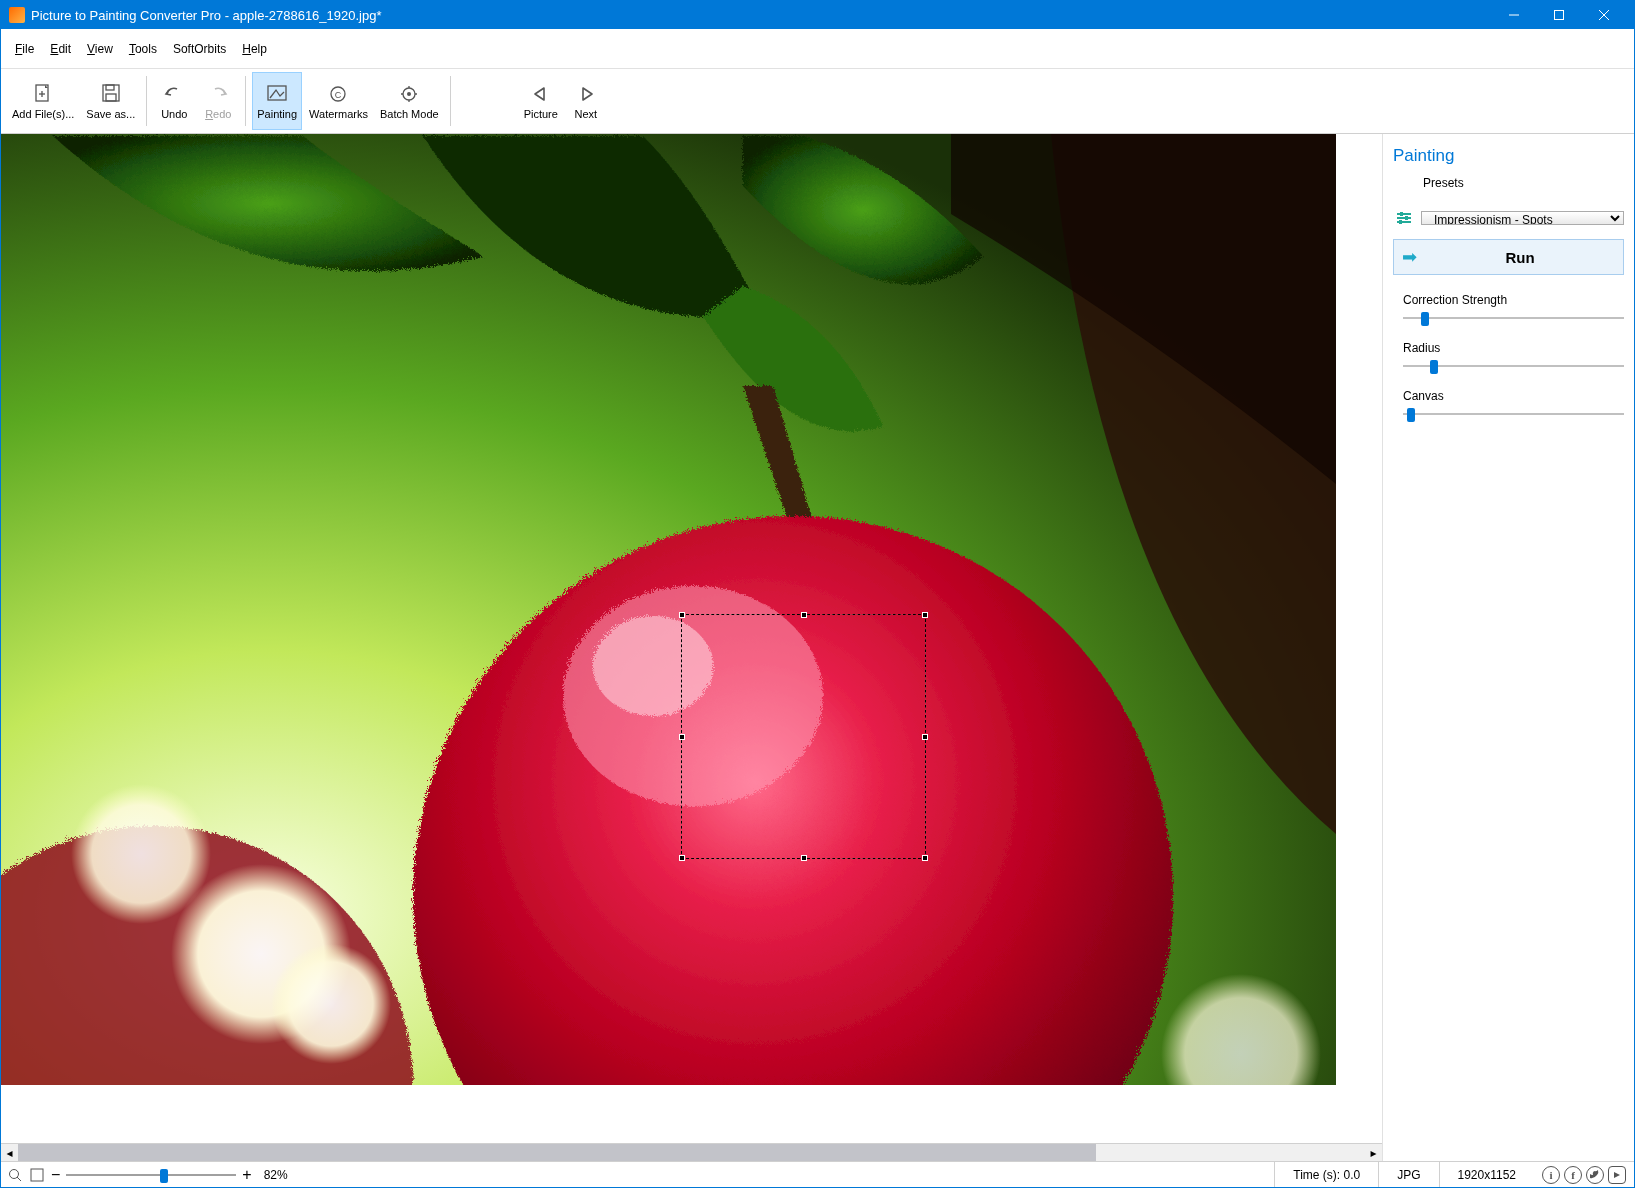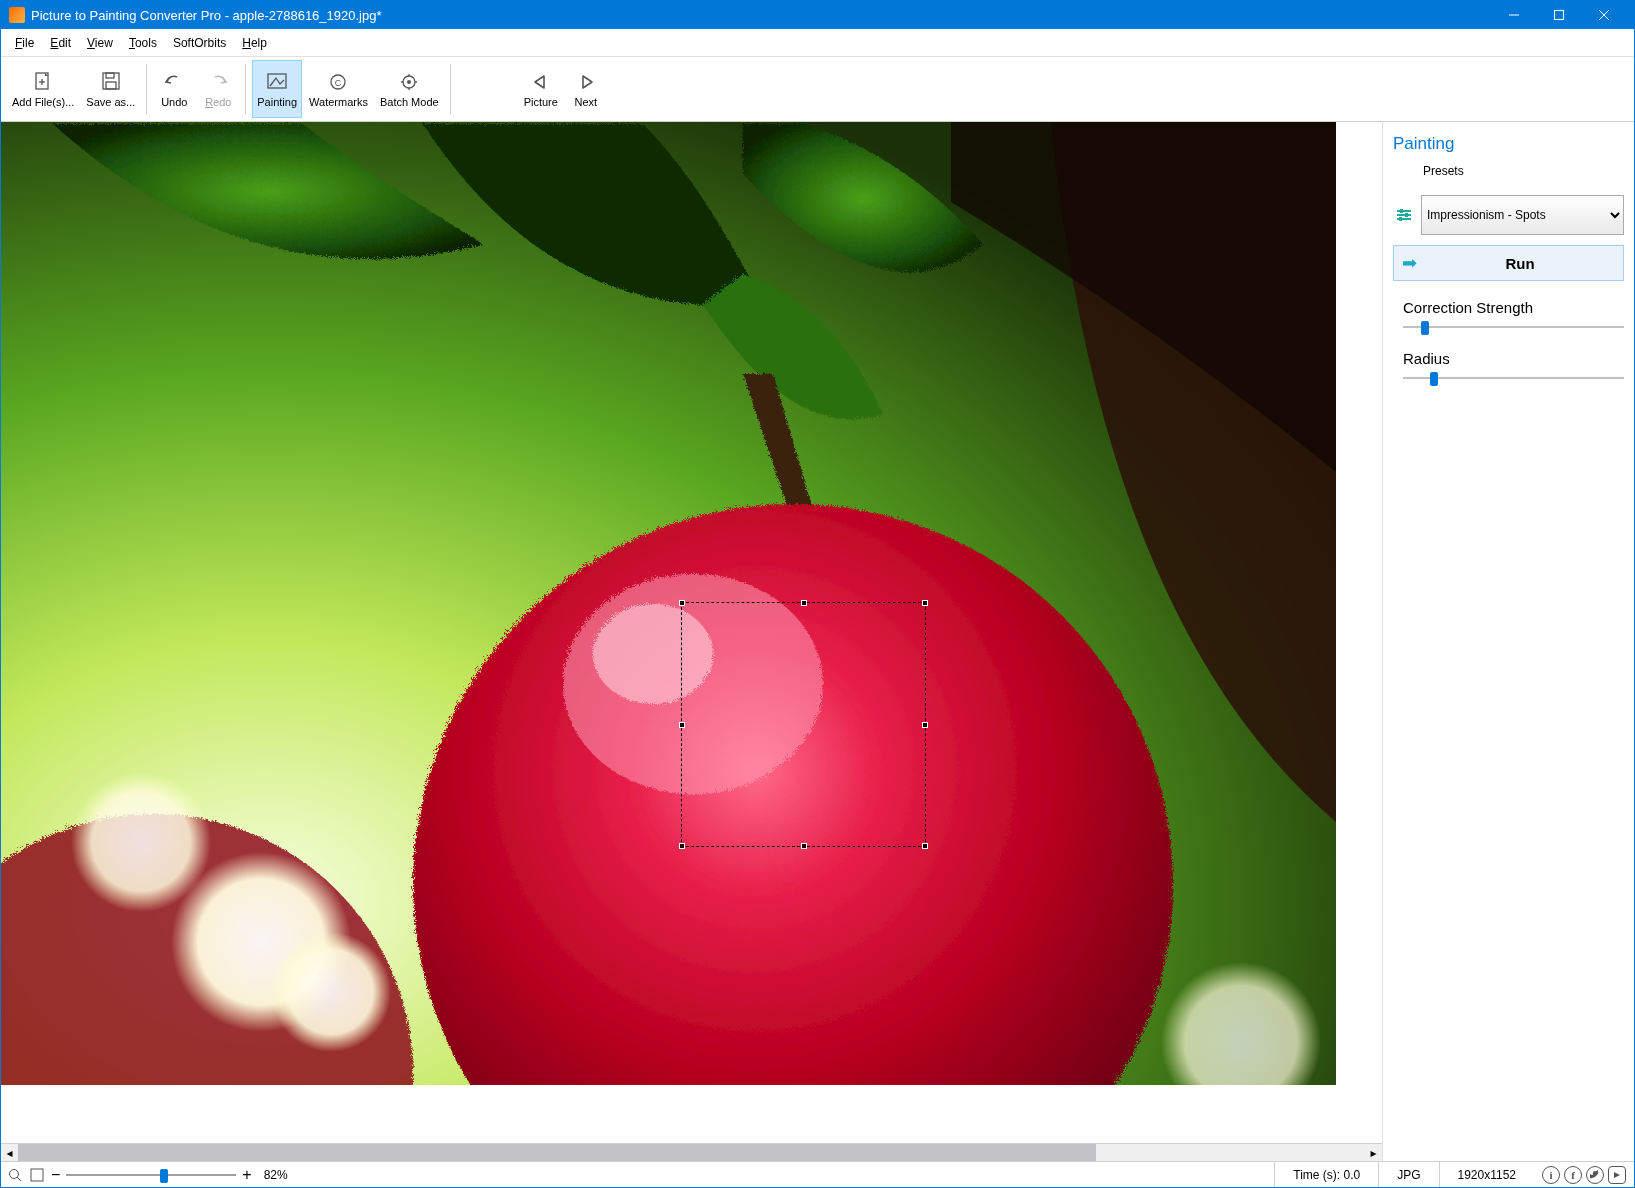--- a/index.html
+++ b/index.html
@@ -3,21 +3,21 @@
 <meta charset="utf-8">
 <style>
 * { box-sizing: border-box; margin: 0; padding: 0; }
 body { font-family: "Segoe UI", Tahoma, sans-serif; font-size: 12px; background: #fff; overflow: hidden; }
 .window { width: 1635px; height: 1188px; display: flex; flex-direction: column; border: 1px solid #0078d7; }
 .titlebar { background: #0078d7; color: #fff; height: 28px; display: flex; align-items: center; padding: 0 8px; }
 .titlebar .icon-app { width: 16px; height: 16px; background: linear-gradient(135deg,#ff6b00,#ffb347); border-radius: 2px; margin-right: 6px; }
 .titlebar .title { flex: 1; font-size: 13px; }
 .winbtns { display: flex; }
 .winbtn { width: 45px; height: 28px; display: flex; align-items: center; justify-content: center; cursor: pointer; }
-.menubar { height: 28px; display: flex; align-items: center; padding: 0 6px; border-bottom: 1px solid #e1e1e1; background: #fff; }
+.menubar { height: 40px; display: flex; align-items: center; padding: 0 6px; border-bottom: 1px solid #e1e1e1; background: #fff; }
 .menuitem { padding: 2px 8px; cursor: pointer; }
 .menuitem u { text-decoration: underline; }
 .toolbar { height: 65px; display: flex; align-items: center; padding: 2px 6px; border-bottom: 1px solid #d0d0d0; background: #fff; gap: 2px; }
 .tbtn { display: flex; flex-direction: column; align-items: center; justify-content: center; min-width: 42px; height: 58px; padding: 2px 4px; cursor: pointer; border: 1px solid transparent; font-size: 11px; text-align: center; line-height: 1.1; }
 .tbtn.selected { background: #cce8ff; border: 1px solid #99d1ff; }
 .tbtn .ticon { height: 24px; display: flex; align-items: center; justify-content: center; margin-bottom: 2px; }
 .tsep { width: 1px; height: 50px; background: #d0d0d0; margin: 0 4px; }
 .disabled { color: #a0a0a0; }
 .main { flex: 1; display: flex; min-height: 0; }
 .canvas-area { flex: 1; display: flex; flex-direction: column; background: #fff; min-width: 0; }
@@ -27,26 +27,26 @@
 .handle { position: absolute; width: 6px; height: 6px; background: #000; border: 1px solid #fff; }
 .hscrollbar { height: 18px; background: #f0f0f0; display: flex; align-items: center; border-top: 1px solid #d0d0d0; }
 .hscrollbar .arrow { width: 17px; height: 17px; display:flex; align-items:center; justify-content:center; cursor:pointer; }
 .hscrollbar .track { flex:1; height: 17px; background: #f0f0f0; position: relative; }
 .hscrollbar .thumb { position:absolute; left:0; top:0; height:100%; width:80%; background:#c2c3c9; }
 .sidebar { width: 252px; background: #fff; border-left: 1px solid #e1e1e1; padding: 12px 10px; }
 .side-title { color: #0078d7; font-size: 17px; margin-bottom: 10px; }
 .preset-row { display: flex; align-items: center; gap: 6px; margin-bottom: 10px; }
 .preset-label { font-weight: normal; font-size: 12px; margin-bottom: 17px; margin-left: 30px; }
 .preset-icon { width: 22px; height: 22px; display:flex; align-items:center; justify-content:center; }
-.preset-select { flex:1; height: 40px; border: 1px solid #ababab; background: linear-gradient(#fff,#e9e9e9); font-size: 12px; padding: 0 1px; }
+.preset-select { flex:1; height: 14px; border: 1px solid #ababab; background: linear-gradient(#fff,#e9e9e9); font-size: 12px; padding: 0 8px; }
 .run-btn-wrap { border:1px solid #a8cdee; background:#eaf3fb; height: 36px; display:flex; align-items:center; padding: 0 8px; margin-bottom: 18px; cursor:pointer; }
 .run-btn-wrap .arrow-run { color:#1fa9c9; font-size:18px; margin-right: 8px; }
 .run-btn-wrap .run-text { flex:1; text-align:center; font-weight:bold; font-size:15px; }
 .slider-block { margin-bottom: 14px; padding-left: 10px; }
-.slider-label { font-size: 15px; margin-bottom: 2px; }
+.slider-label { font-size: 12px; margin-bottom: 2px; }
 .slider { position: relative; height: 18px; }
 .slider-track { position:absolute; left:0; right:0; top:8px; height:2px; background:#c0c0c0; }
 .slider-thumb { position:absolute; top:3px; width:8px; height:14px; background:#0078d7; border-radius:2px; }
 .statusbar { height: 26px; border-top: 1px solid #d0d0d0; display: flex; align-items: center; font-size: 12px; background:#fff; }
 .status-zoom { display:flex; align-items:center; gap:6px; padding: 0 6px; }
 .zoom-icon { width:16px; height:16px; display:flex; align-items:center; justify-content:center; cursor:pointer; }
 .zoom-slider { width: 170px; position:relative; height:16px; }
 .zoom-slider .ztrack { position:absolute; left:0; right:0; top:7px; height:2px; background:#a0a0a0; }
 .zoom-slider .zthumb { position:absolute; top:2px; width:8px; height:14px; background:#0078d7; border-radius:2px; }
 .status-cell { padding: 0 18px; border-left: 1px solid #d0d0d0; height: 100%; display:flex; align-items:center; }
@@ -294,20 +294,27 @@
             <div class="slider-thumb" style="left: 8%;"></div>
           </div>
       </div>
       <div class="slider-block">
         <div class="slider-label">Radius</div>
         <div class="slider">
             <div class="slider-track"></div>
             <div class="slider-thumb" style="left: 12%;"></div>
           </div>
       </div>
+      <div class="slider-block">
+        <div class="slider-label">Canvas</div>
+        <div class="slider">
+            <div class="slider-track"></div>
+            <div class="slider-thumb" style="left: 2%;"></div>
+          </div>
+      </div>
     </div>
   </div>
 
   <div class="statusbar">
     <div class="status-zoom">
       <div class="zoom-icon">
           <svg width="14" height="14">
             <circle cx="6" cy="6" r="4.5" fill="none" stroke="#555"></circle>
             <line x1="9" y1="9" x2="13" y2="13" stroke="#555"></line>
           </svg>

